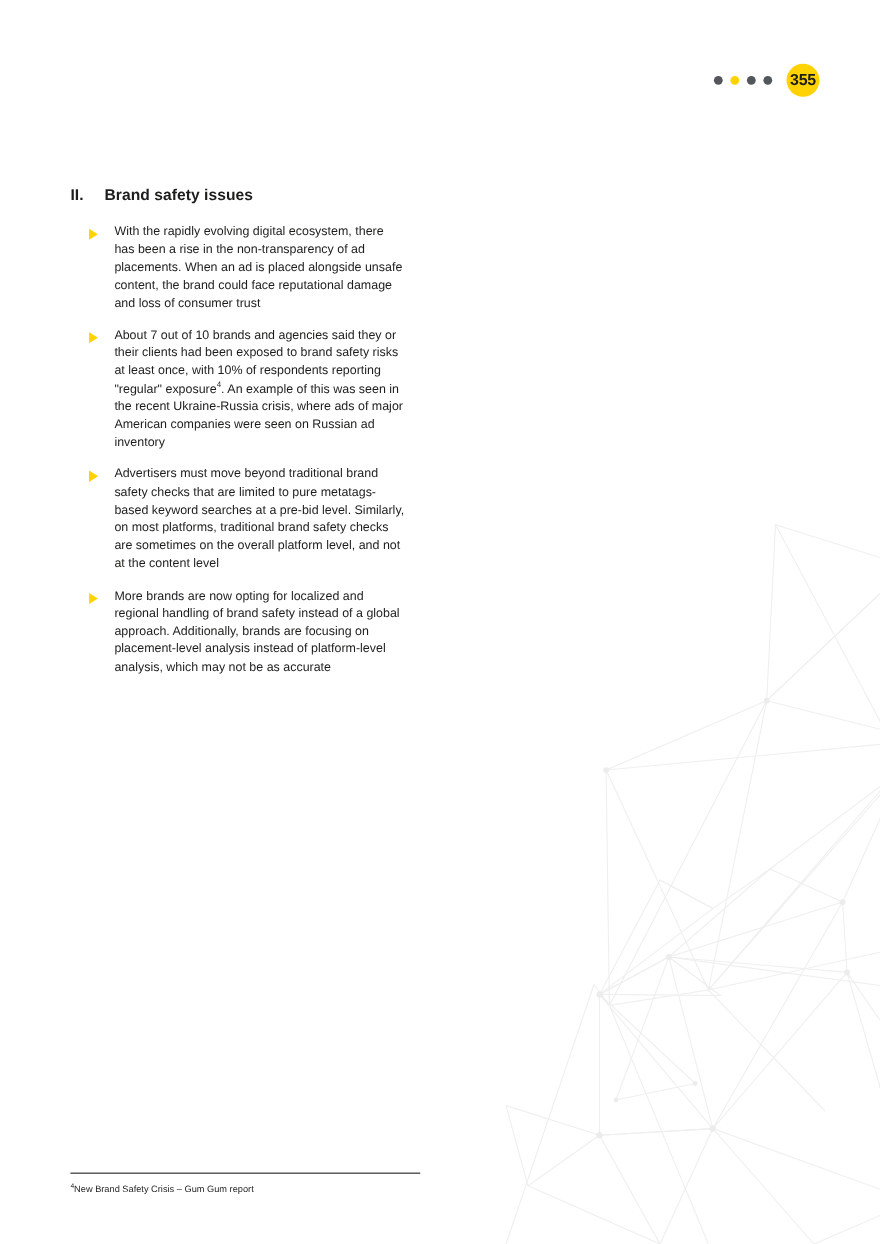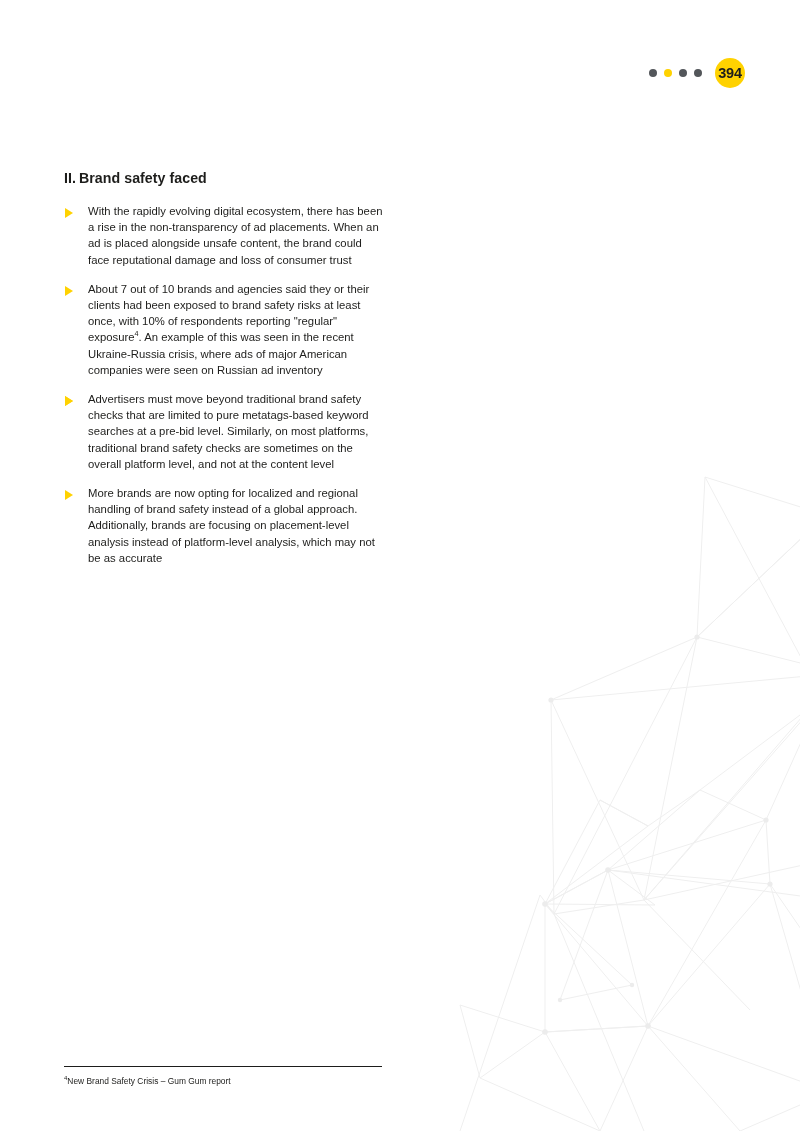--- a/index.html
+++ b/index.html
@@ -76,25 +76,25 @@
   }
 
   #section-title {
     font-size: 14.2px;
     font-weight: bold;
     color: #1d1d1b;
     letter-spacing: 0.05px;
     margin: 0 0 16px 0;
     line-height: 1.2;
   }
-  #section-title .num { margin-right: 3px; }
+  #section-title .num { margin-right: 19px; }
 
   .bullet-list {
     list-style: none;
-    margin: 0;
+    margin: 16px;
     padding: 0;
   }
   .bullet-item {
     position: relative;
     padding-left: 24px;
     margin-bottom: 13px;
     font-size: 11.3px;
     line-height: 16.2px;
     color: #1d1d1b;
     letter-spacing: 0.01px;
@@ -219,27 +219,27 @@
       <circle cx="632" cy="985" r="2.2"></circle>
       <circle cx="560" cy="1000" r="2.2"></circle>
     </g>
   </svg>
 
   <div id="page-indicator">
     <span class="dot dot-dark"></span>
     <span class="dot dot-accent"></span>
     <span class="dot dot-dark"></span>
     <span class="dot dot-dark"></span>
-    <span class="page-number-badge">394</span>
+    <span class="page-number-badge">355</span>
   </div>
 
   <div id="content">
 
     <h2 id="section-title">
-      <span class="num">II.</span><span>Brand safety faced</span>
+      <span class="num">II.</span><span>Brand safety issues</span>
     </h2>
 
     <ul class="bullet-list">
 
       <li class="bullet-item">
         <span class="bullet-marker"></span>
         <span class="bullet-text">With the rapidly evolving digital ecosystem, there has been a rise in the non-transparency of ad placements. When an ad is placed alongside unsafe content, the brand could face reputational damage and loss of consumer trust</span>
       </li>
 
       <li class="bullet-item">

